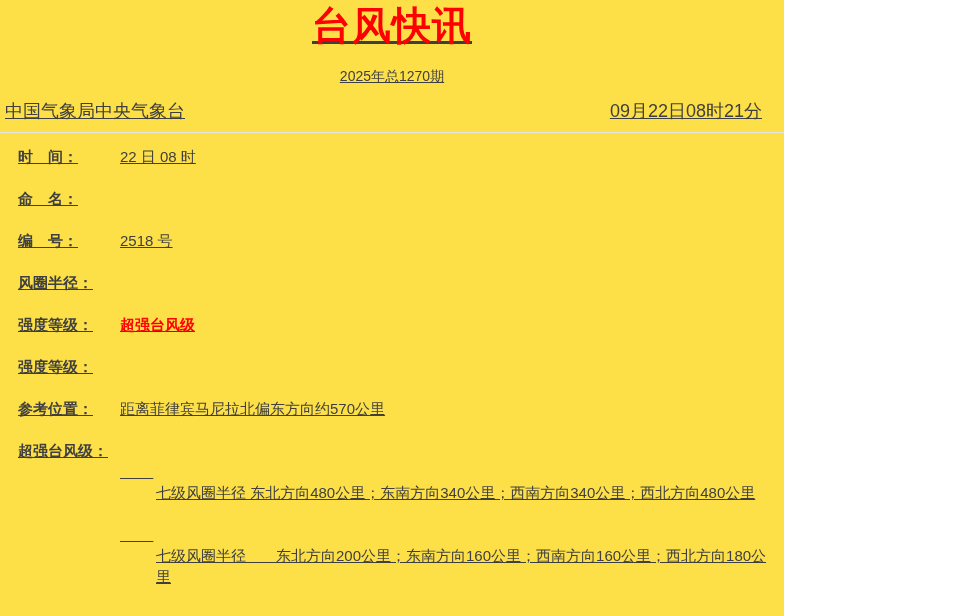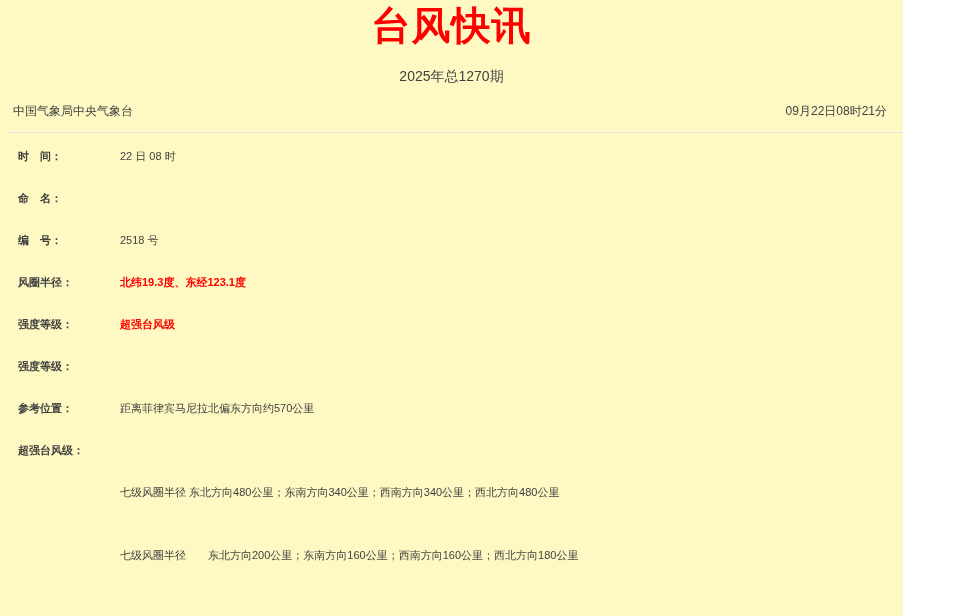--- a/index.html
+++ b/index.html
@@ -9,77 +9,78 @@
   }
   * { box-sizing: border-box; }
   html, body {
     margin: 0;
     padding: 0;
     background: #ffffff;
     font-family: "Liberation Sans", "DejaVu Sans", sans-serif;
     color: var(--text);
   }
   .page {
-    width: 903px;
+    width: 784px;
     height: 616px;
-    background: #fef9c3;
+    background: #fde047;
     overflow: hidden;
+    text-decoration: underline;
   }
   .title {
     margin-top: 6px;
     text-align: center;
     font-size: 39px;
     line-height: 40px;
     font-weight: 700;
     color: var(--accent);
     letter-spacing: 1px;
   }
   .issue {
     margin-top: 23px;
     text-align: center;
     font-size: 14px;
     line-height: 15px;
     color: var(--text);
   }
   .meta-row {
     margin-top: 19px;
-    padding: 0 16px 13px 5px;
+    padding: 0 22px 13px 5px;
     display: flex;
     justify-content: space-between;
     align-items: baseline;
-    font-size: 12px;
+    font-size: 18px;
     line-height: 16px;
     border-bottom: 1px solid var(--divider);
-    margin-left: 8px;
   }
   .content {
     padding: 13px 8px 0 18px;
   }
   .row {
     display: flex;
     align-items: flex-start;
     margin-bottom: 21px;
-    font-size: 11px;
+    font-size: 15px;
     line-height: 21px;
   }
   .row-label {
     width: 102px;
     min-width: 102px;
     font-weight: 700;
     white-space: pre-wrap;
   }
   .row-value {
     white-space: pre-wrap;
   }
   .row-value.red {
     color: var(--accent);
     font-weight: 700;
   }
   .multiline div {
     white-space: pre-wrap;
+    margin-left: 36px;
   }
 </style>
 </head>
 <body>
 
 <div class="page">
 
   <div class="title">台风快讯</div>
 
   <div class="issue">2025年总1270期</div>
@@ -100,21 +101,20 @@
       <div class="row-label">命　名：</div>
     </div>
 
     <div class="row">
       <div class="row-label">编　号：</div>
       <div class="row-value">2518 号</div>
     </div>
 
     <div class="row">
       <div class="row-label">风圈半径：</div>
-      <div class="row-value red">北纬19.3度、东经123.1度</div>
     </div>
 
     <div class="row">
       <div class="row-label">强度等级：</div>
       <div class="row-value red">超强台风级</div>
     </div>
 
     <div class="row">
       <div class="row-label">强度等级：</div>
     </div>

